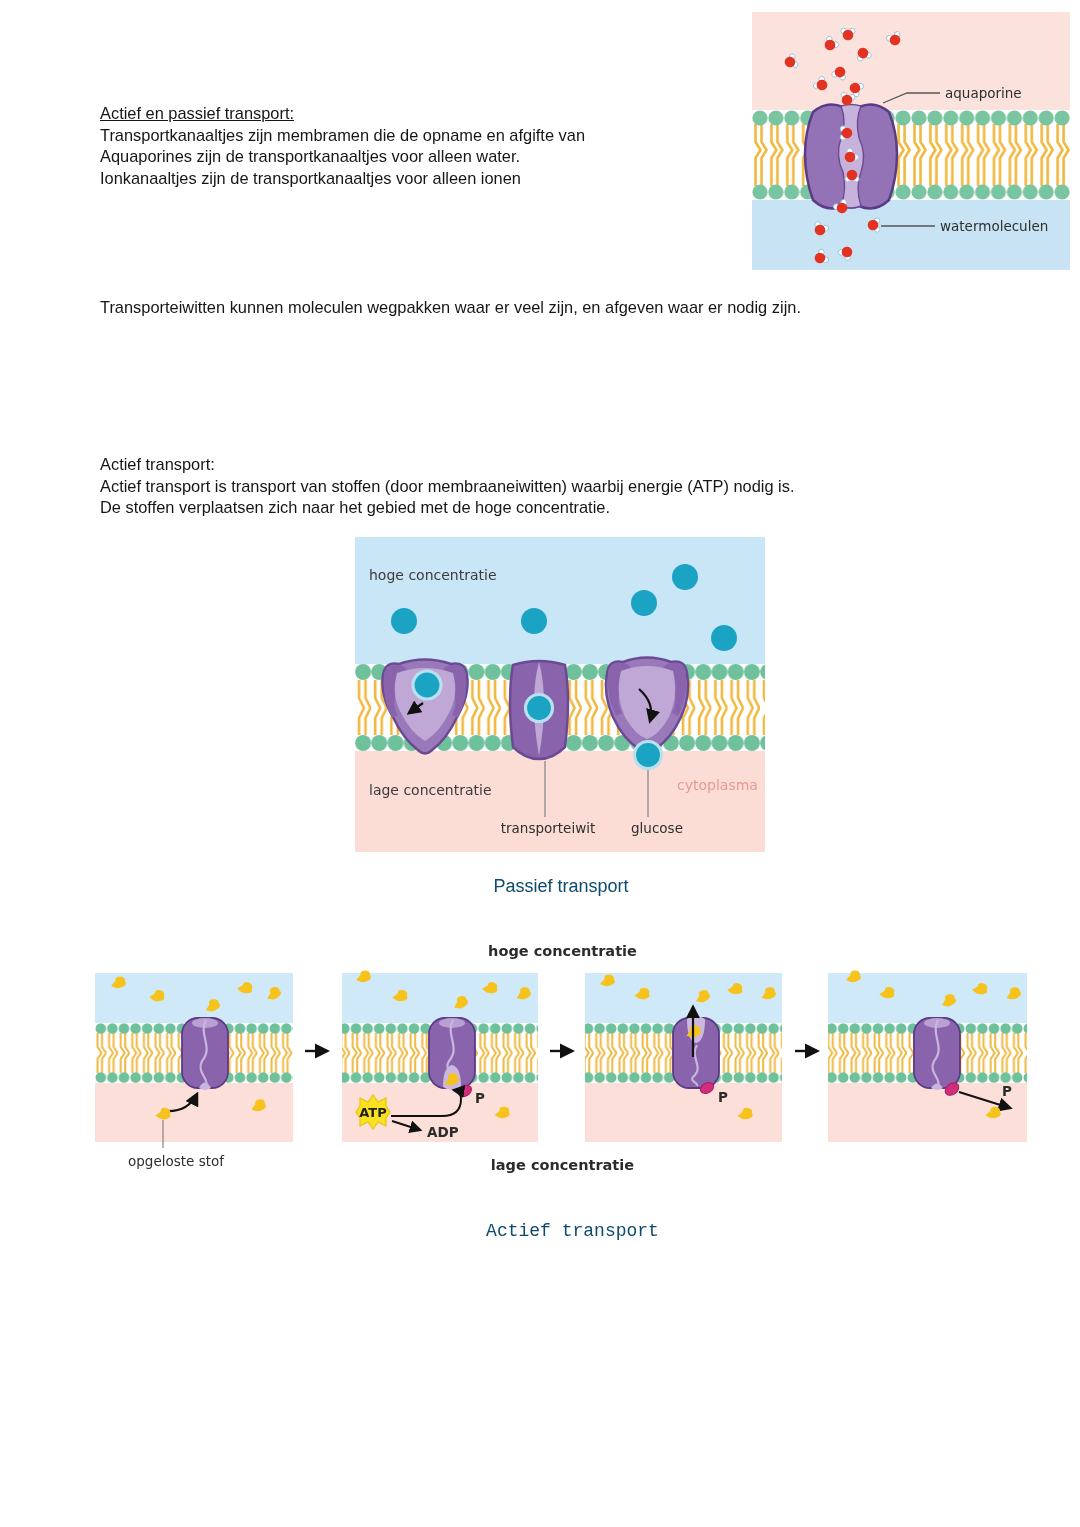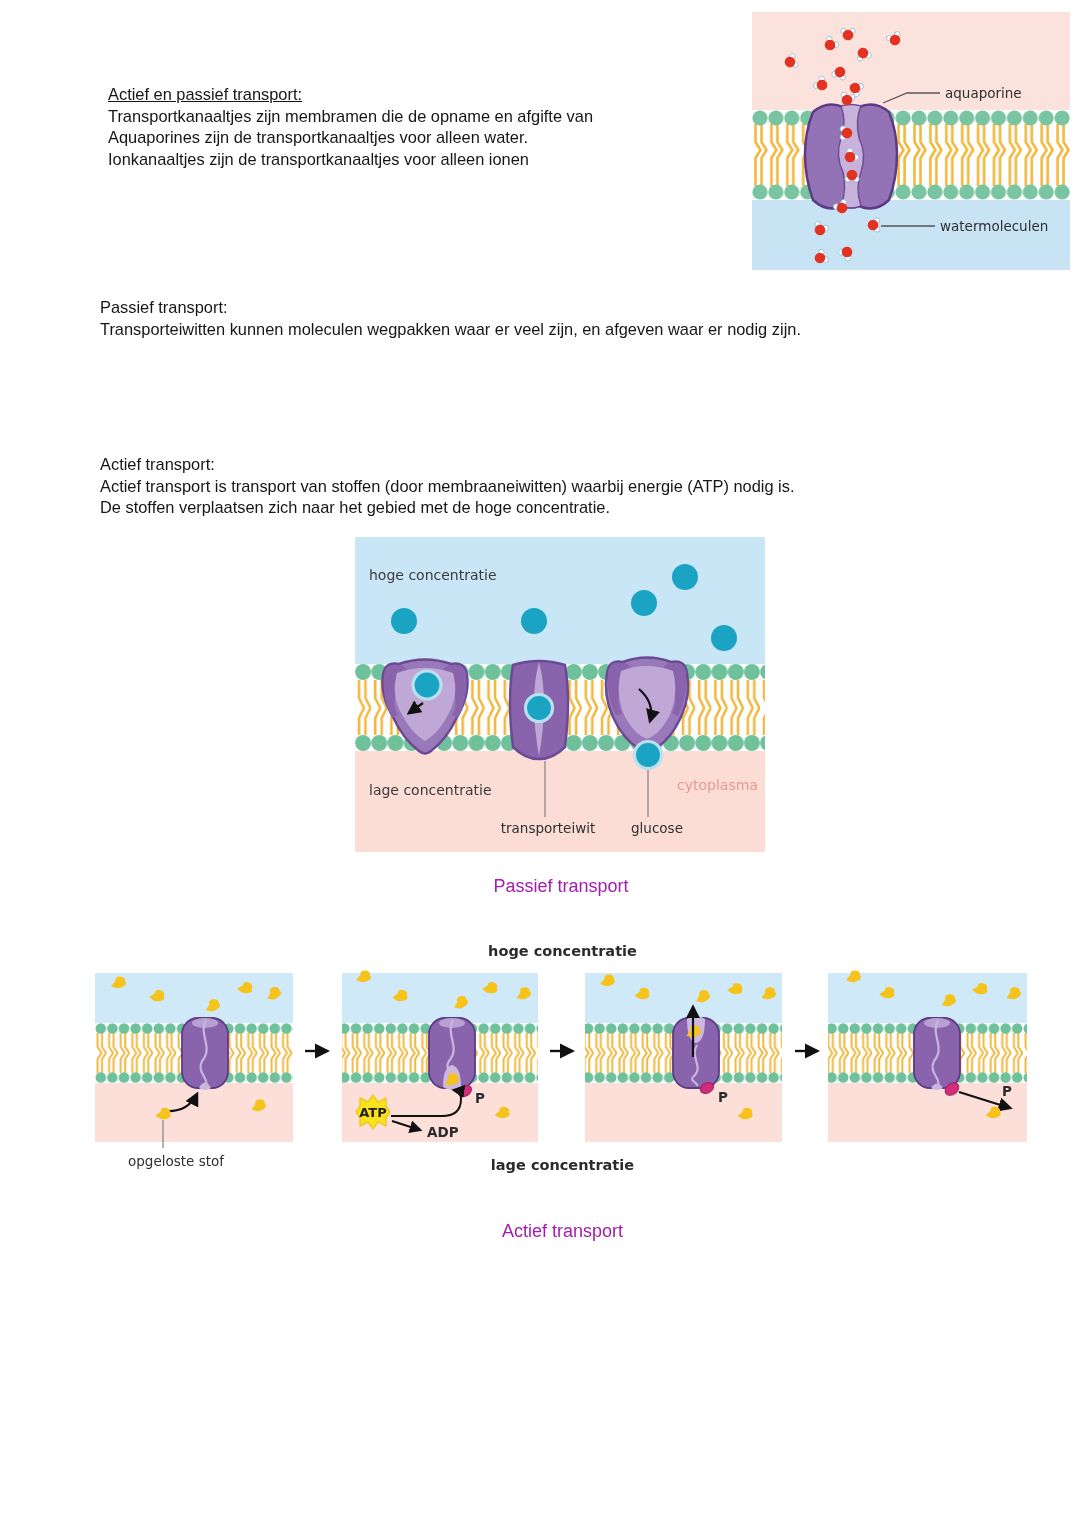--- a/index.html
+++ b/index.html
@@ -1,21 +1,21 @@
 <!DOCTYPE html>
 <html><head>
 <meta charset="utf-8">
 <style>
   html,body{margin:0;padding:0;background:#fff;}
   .page{position:relative;width:1080px;height:1527px;background:#ffffff;overflow:hidden;
         font-family:"Liberation Sans",sans-serif;color:#161616;}
   .tblock{position:absolute;font-size:16.4px;line-height:21.6px;white-space:nowrap;}
   .tblock .title{text-decoration:underline;}
   .fig{position:absolute;}
-  .caption{position:absolute;text-align:center;font-size:18px;color:#a21caf;}
+  .caption{position:absolute;text-align:center;font-size:18px;color:#0c4a6e;}
   .boldlbl{position:absolute;text-align:center;font-family:"DejaVu Sans",sans-serif;
            font-size:14.5px;font-weight:bold;color:#2b2b2b;}
   svg text{font-family:"DejaVu Sans",sans-serif;}
   .diag-lbl{font-size:13.5px;fill:#2f2f2f;}
   .diag-lbl-md{font-size:14px;fill:#3b3b3b;}
 </style>
 </head>
 <body>
 
 <div class="page">
@@ -47,29 +47,28 @@
       </pattern>
       <pattern id="memC" patternUnits="userSpaceOnUse" width="11.6" height="60" patternTransform="translate(5,58)">
         <path d="M2.5,10 V24 L6.5,30 L2.5,36 V50" fill="none" stroke="#f1b83f" stroke-width="2" stroke-linejoin="round"></path>
         <path d="M7,10 V24 L11,30 L7,36 V50" fill="none" stroke="#f1b83f" stroke-width="2" stroke-linejoin="round"></path>
         <circle cx="5.8" cy="5.5" r="5.3" fill="#6ec19b"></circle>
         <circle cx="5.8" cy="54.5" r="5.3" fill="#6ec19b"></circle>
       </pattern>
     </defs>
   </svg>
 
-  <div class="tblock" style="left:100px;top:84px;margin-left:8px;">
+  <div class="tblock" style="left:100px;top:103px;">
     <div class="title">Actief en passief transport:</div>
     <div>Transportkanaaltjes zijn membramen die de opname en afgifte van</div>
     <div>Aquaporines zijn de transportkanaaltjes voor alleen water.</div>
     <div>Ionkanaaltjes zijn de transportkanaaltjes voor alleen ionen</div>
   </div>
 
   <div class="tblock" style="left:100px;top:297px;">
-    <div>Passief transport:</div>
     <div>Transporteiwitten kunnen moleculen wegpakken waar er veel zijn, en afgeven waar er nodig zijn.</div>
   </div>
 
   <div class="tblock" style="left:100px;top:406px;margin-top:48px;">
     <div>Actief transport:</div>
     <div>Actief transport is transport van stoffen (door membraaneiwitten) waarbij energie (ATP) nodig is.</div>
     <div>De stoffen verplaatsen zich naar het gebied met de hoge concentratie.</div>
   </div>
 
   <svg class="fig" style="left:752px;top:12px;" width="318" height="258" viewBox="0 0 318 258">
@@ -276,15 +275,15 @@
       <use href="#sol-def" transform="translate(797,27) rotate(14)"></use>
       <use href="#sol-def" transform="translate(858,35) rotate(-10)"></use>
       <use href="#sol-def" transform="translate(890,23) rotate(18)"></use>
       <use href="#sol-def" transform="translate(923,28) rotate(-8)"></use>
       <use href="#sol-def" transform="translate(903,147) rotate(5)"></use>
     </g>
   </svg>
 
   <div class="boldlbl" style="left:90px;top:1157px;width:945px;">lage concentratie</div>
 
-  <div class="caption" style="left:90px;top:1221px;width:945px;">Actief transport</div>
+  <div class="caption" style="left:100px;top:1221px;width:945px;font-family:Liberation Mono, monospace;">Actief transport</div>
 
 </div>
 
 </body></html>

